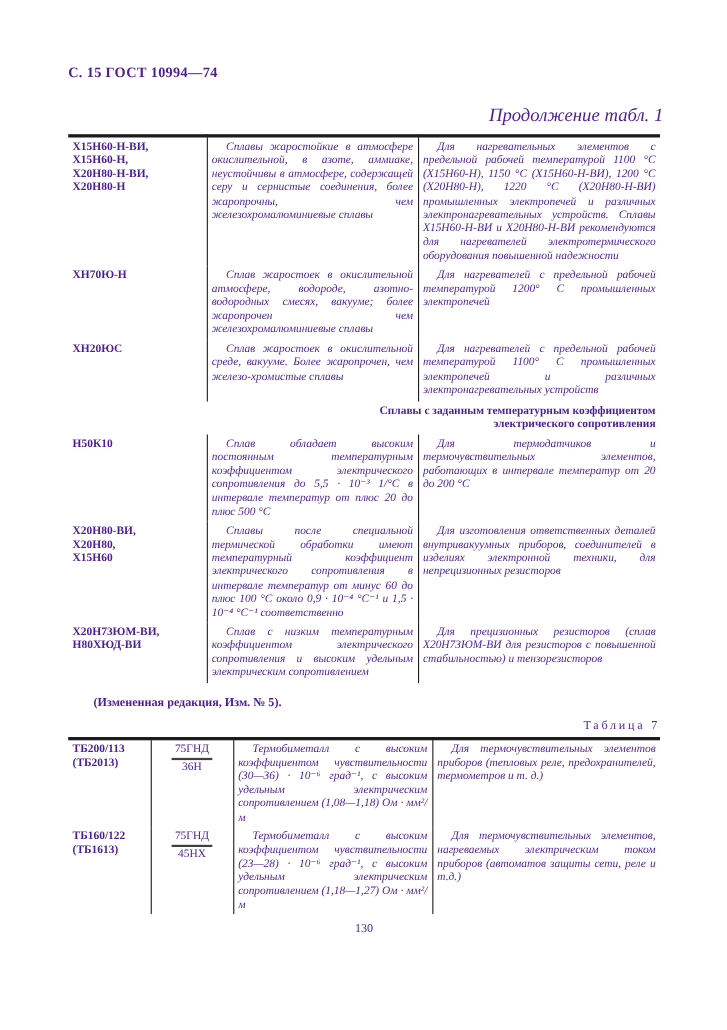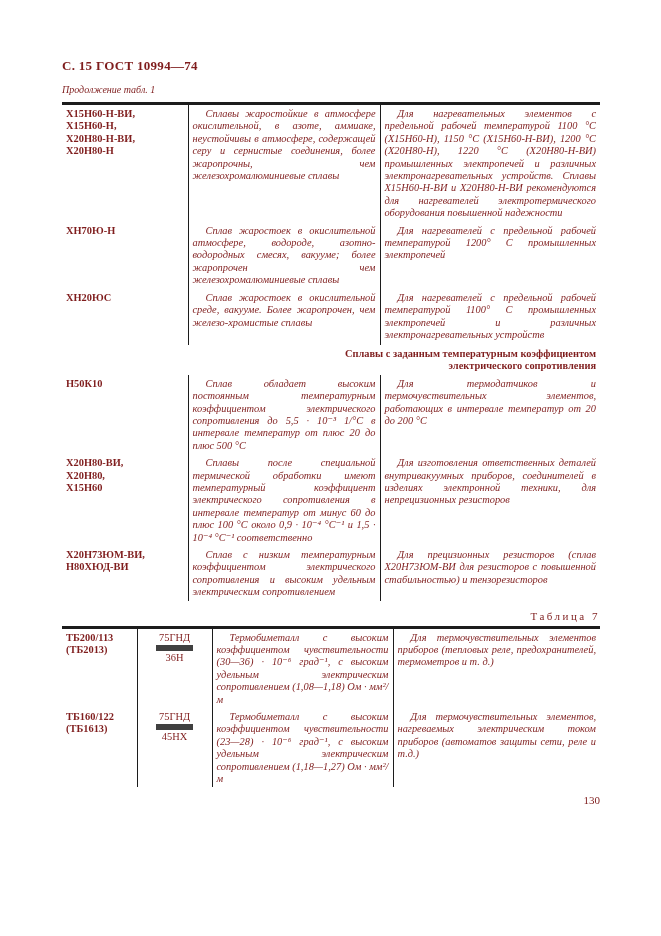--- a/index.html
+++ b/index.html
@@ -1,44 +1,44 @@
 <!DOCTYPE html>
 <html><head>
 <meta charset="utf-8">
 <style>
   * { margin:0; padding:0; box-sizing:border-box; }
   html,body { background:#ffffff; }
   .page {
     width:661px; height:936px; background:#ffffff;
     font-family:"Liberation Serif","DejaVu Serif",serif;
-    color:#7f1d1d; padding:58px 58px 0 62px; overflow:hidden;
+    color:#4c1d95; padding:58px 58px 0 62px; overflow:hidden;
   }
   .doc-header { font-size:13px; font-weight:bold; letter-spacing:.3px; }
-  .continuation { margin-top:10px; margin-bottom:7px; font-style:italic; font-size:10px; }
+  .continuation { margin-top:21px; margin-bottom:7px; text-align:right; font-style:italic; font-size:17px; }
 
   .gtable { border-collapse:collapse; table-layout:fixed; width:538px; border-top:3px solid #1c1c1c; }
   .gtable td { vertical-align:top; font-size:10.4px; line-height:12.4px; padding:3px 4px 2px; }
   .gtable td.hd {
     text-align:center; vertical-align:middle; font-size:9.6px; line-height:11.5px;
     white-space:pre-line; border-bottom:4px double #1c1c1c; padding:3px 2px;
   }
   .bl { border-left:1px solid #1c1c1c; }
   .mark { white-space:pre-line; padding-left:1px;font-weight:bold; }
   .just { text-align:justify; text-indent:13px;font-style:italic; }
   .secrow {
     text-align:right; font-weight:bold; white-space:pre-line;
     vertical-align:middle; font-size:10.6px; line-height:13px;
   }
   .fraccell { text-align:center; padding-top:4px; }
   .frac { display:inline-block; text-align:center; }
-  .frac .top { display:block; border-bottom:6px solid #404040; padding:0 3px 1px; }
+  .frac .top { display:block; border-bottom:2px solid #404040; padding:0 3px 1px; }
   .frac .bot { display:block; padding-top:1px; }
   .amendment { margin:12px 0 0 23px; font-weight:bold; font-size:11px; }
   .t3caption { margin:9px 1px 4px 0; width:538px; text-align:right; font-size:11px; letter-spacing:2.5px; }
-  .pagenum { margin-top:7px; width:538px; text-align:right; font-size:11px; }
+  .pagenum { margin-top:7px; width:538px; text-align:center; font-size:11px; }
 </style>
 </head>
 <body>
 
 <div class="page">
 
   <div class="doc-header">С. 15 ГОСТ 10994—74</div>
   <div class="continuation">Продолжение табл. 1</div>
 
   <table class="gtable">
@@ -84,20 +84,21 @@
       </tr>
       <tr style="height:48px">
         <td class="mark">Х20Н73ЮМ-ВИ,
 Н80ХЮД-ВИ</td>
         <td class="just bl">Сплав с низким температурным коэффициентом электрического сопротивления и высоким удельным электрическим сопротивлением</td>
         <td class="just bl">Для прецизионных резисторов (сплав Х20Н73ЮМ-ВИ для резисторов с повышенной стабильностью) и тензорезисторов</td>
       </tr>
     </tbody>
   </table>
 
+  <div class="amendment">(Измененная редакция, Изм. № 5).</div>
   <div class="t3caption">Таблица 7</div>
 
   <table class="gtable">
     <colgroup>
         <col style="width:75px">
         <col style="width:75px">
         <col style="width:181px">
         <col style="width:207px">
       </colgroup>
     <tbody>

